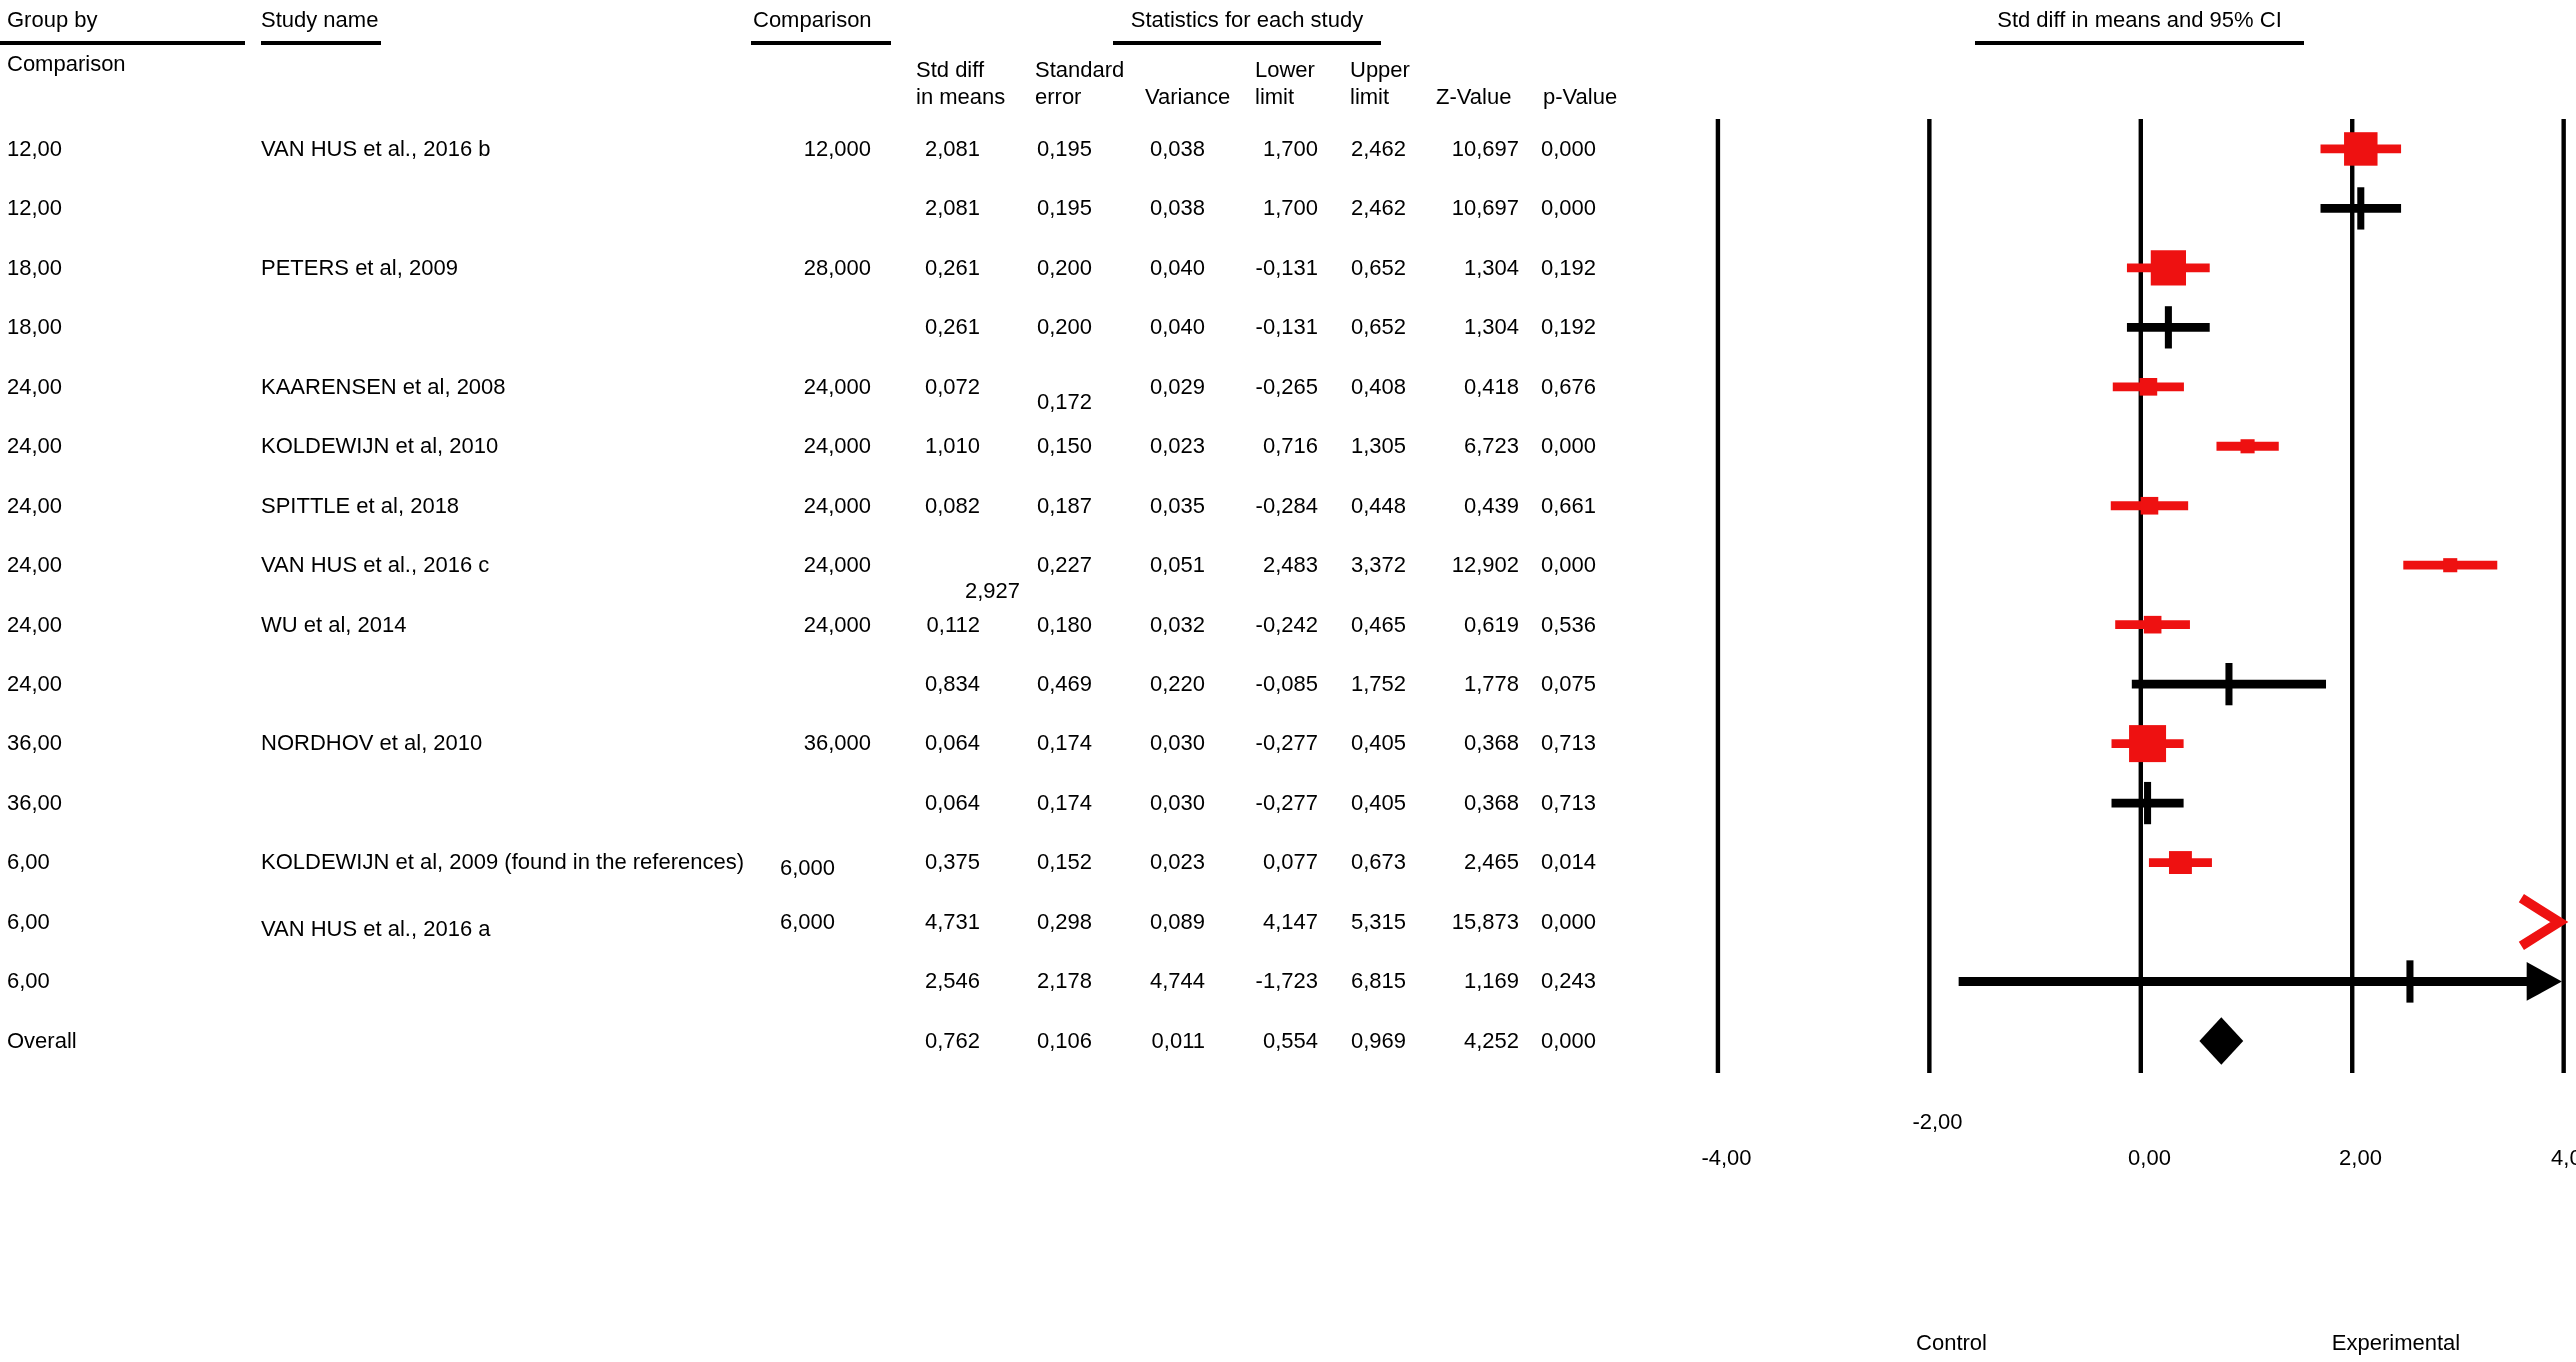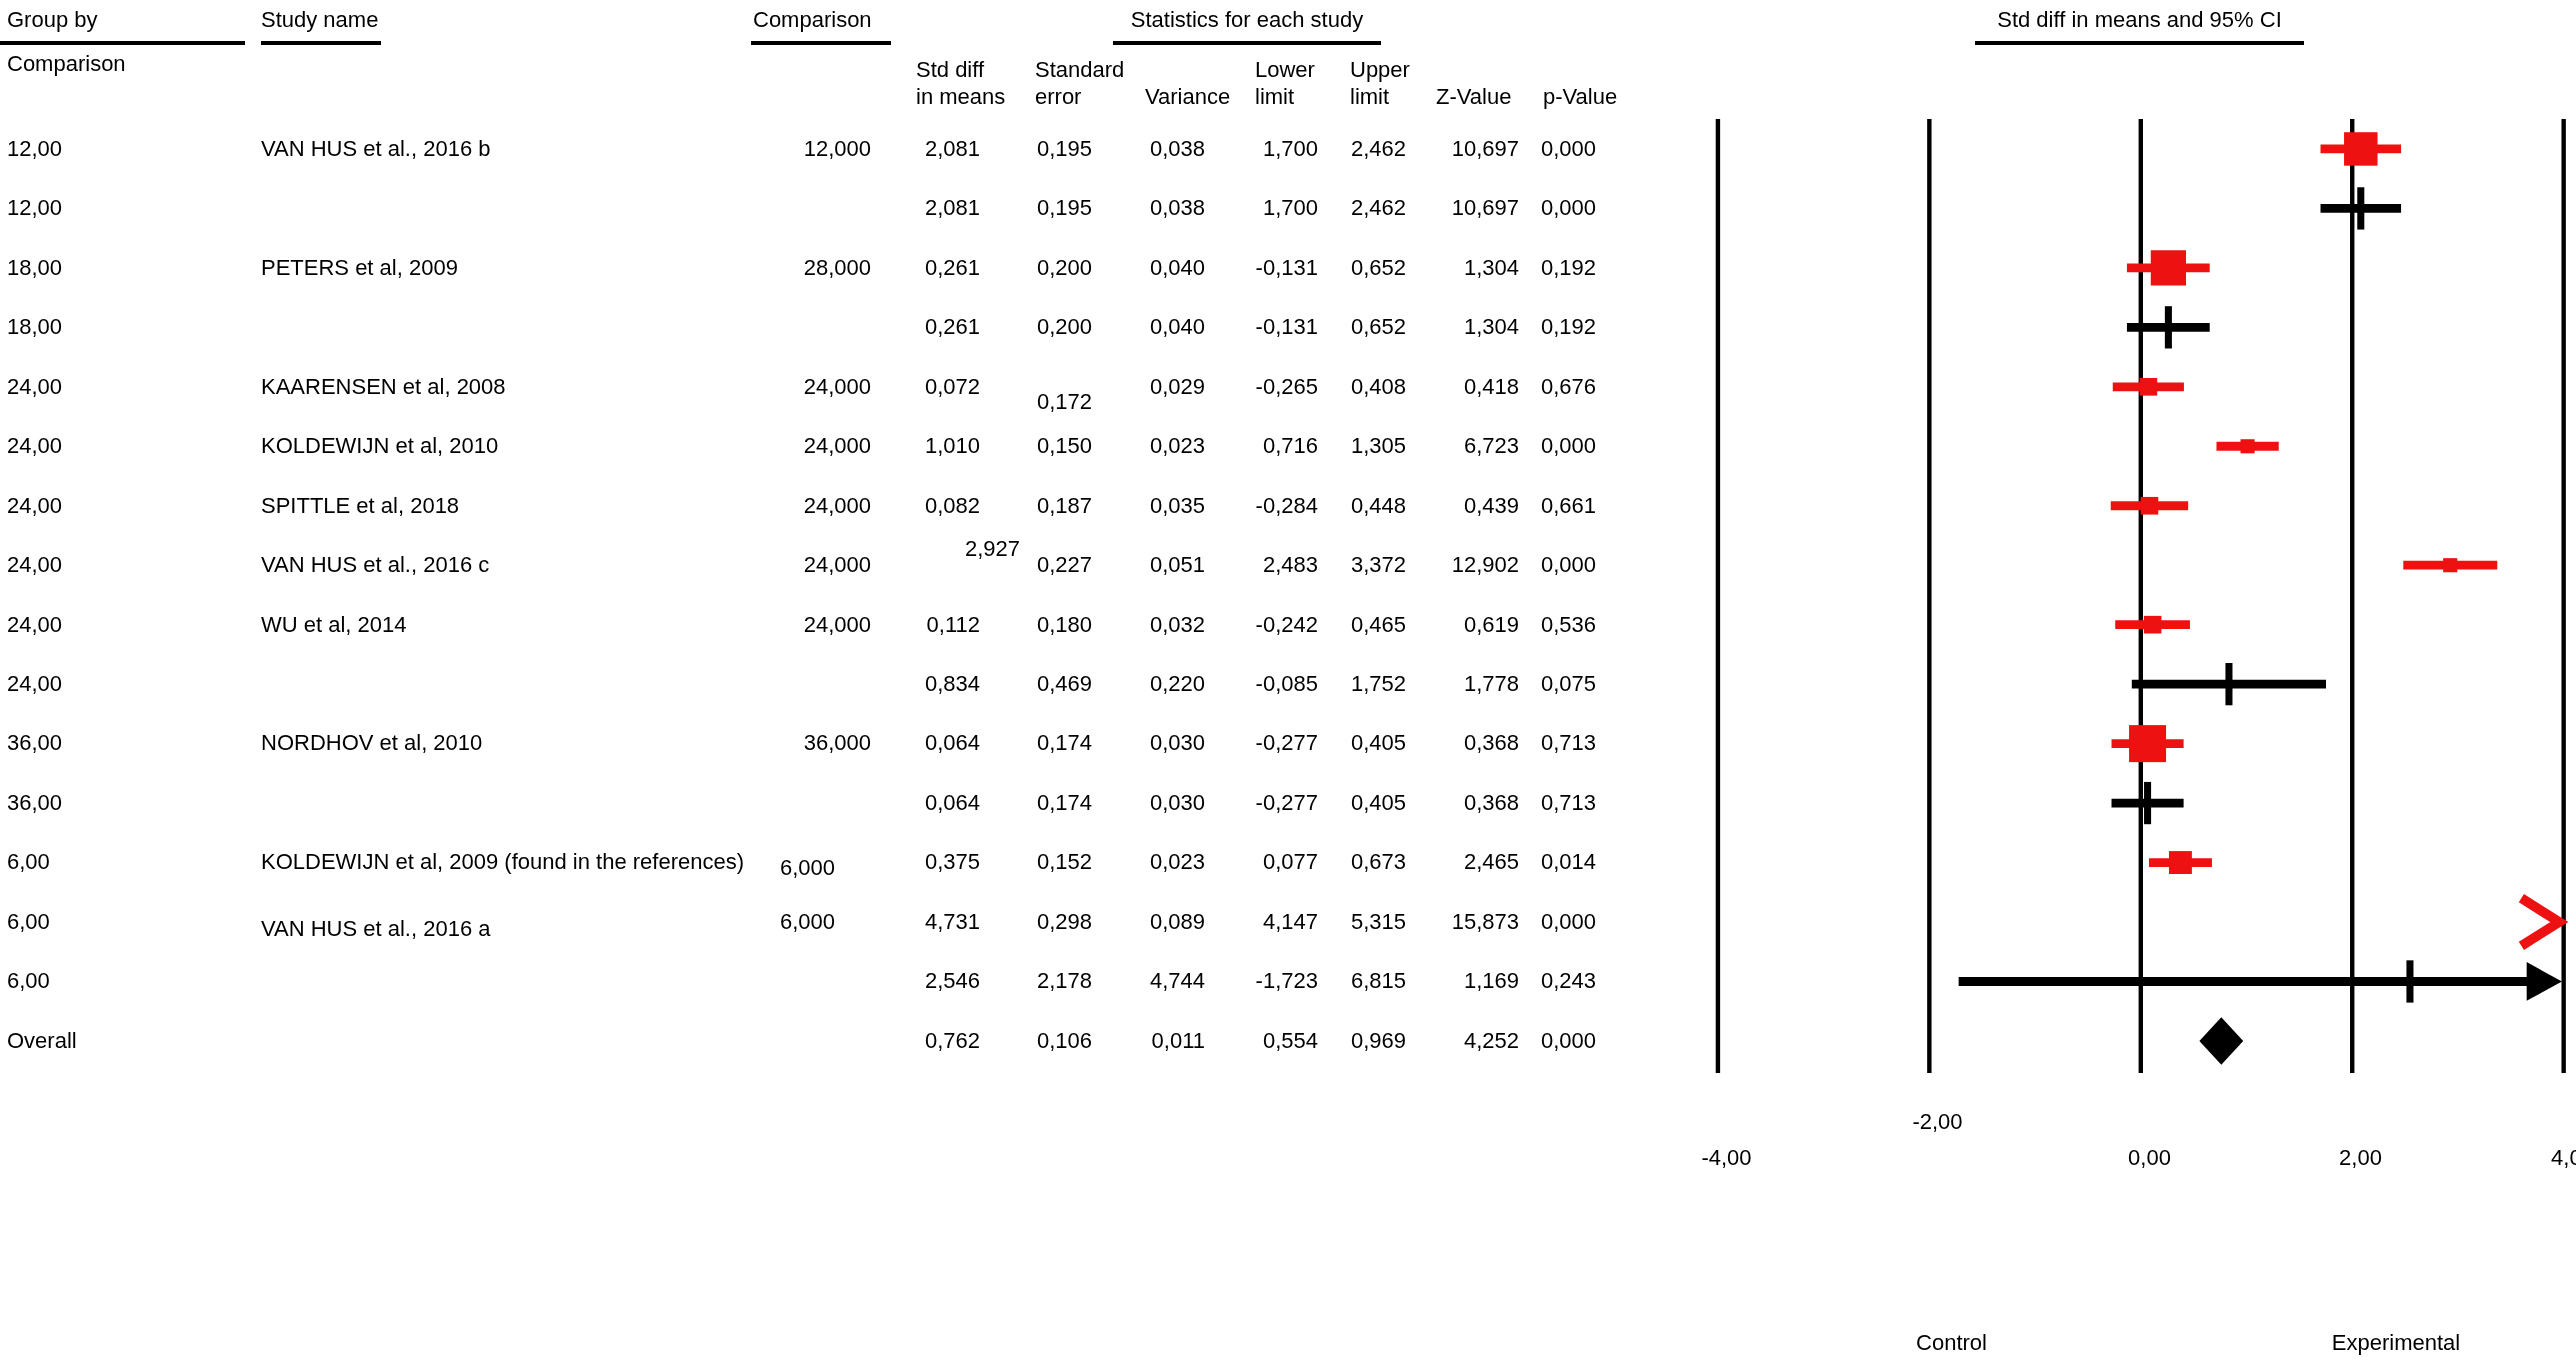--- a/index.html
+++ b/index.html
@@ -134,21 +134,21 @@
       <div class="cell right" style="left: 848px; top: 492px; width: 132px;">0,082</div>
       <div class="cell right" style="left: 960px; top: 492px; width: 132px;">0,187</div>
       <div class="cell right" style="left: 1073px; top: 492px; width: 132px;">0,035</div>
       <div class="cell right" style="left: 1186px; top: 492px; width: 132px;">-0,284</div>
       <div class="cell right" style="left: 1274px; top: 492px; width: 132px;">0,448</div>
       <div class="cell right" style="left: 1387px; top: 492px; width: 132px;">0,439</div>
       <div class="cell right" style="left: 1464px; top: 492px; width: 132px;">0,661</div>
       <div class="cell" style="left: 7px; top: 551px;">24,00</div>
       <div class="cell" style="left: 261px; top: 551px;">VAN HUS et al., 2016 c</div>
       <div class="cell right" style="left: 721px; top: 551px; width: 150px;">24,000</div>
-      <div class="cell right" style="left: 848px; top: 535px; width: 132px; padding-left: 40px;">2,927</div>
+      <div class="cell right" style="left: 848px; top: 577px; width: 132px; padding-left: 40px;">2,927</div>
       <div class="cell right" style="left: 960px; top: 551px; width: 132px;">0,227</div>
       <div class="cell right" style="left: 1073px; top: 551px; width: 132px;">0,051</div>
       <div class="cell right" style="left: 1186px; top: 551px; width: 132px;">2,483</div>
       <div class="cell right" style="left: 1274px; top: 551px; width: 132px;">3,372</div>
       <div class="cell right" style="left: 1387px; top: 551px; width: 132px;">12,902</div>
       <div class="cell right" style="left: 1464px; top: 551px; width: 132px;">0,000</div>
       <div class="cell" style="left: 7px; top: 611px;">24,00</div>
       <div class="cell" style="left: 261px; top: 611px;">WU et al, 2014</div>
       <div class="cell right" style="left: 721px; top: 611px; width: 150px;">24,000</div>
       <div class="cell right" style="left: 848px; top: 611px; width: 132px;">0,112</div>

